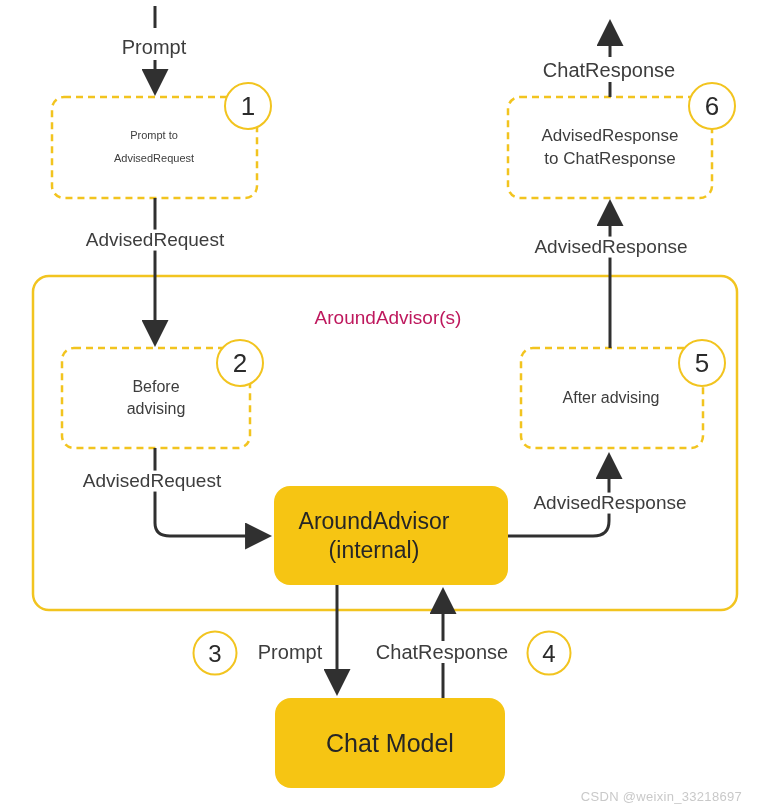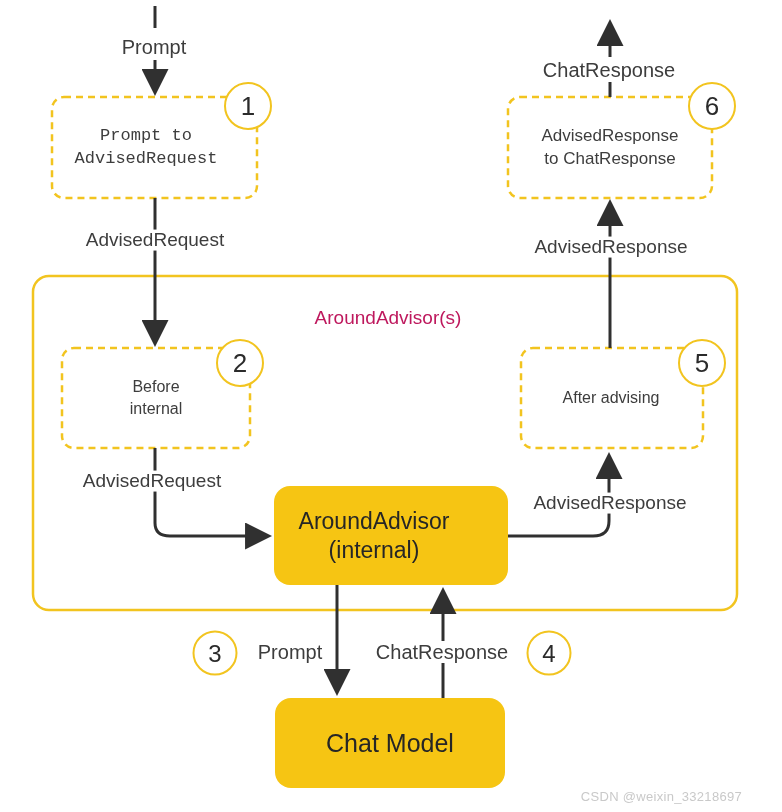--- a/index.html
+++ b/index.html
@@ -94,27 +94,27 @@
   <div class="edge-label" style="left:155px;top:240px;">AdvisedRequest</div>
   <div class="edge-label" style="left:152px;top:481px;">AdvisedRequest</div>
   <div class="edge-label" style="left:610px;top:503px;">AdvisedResponse</div>
   <div class="edge-label" style="left:611px;top:247px;">AdvisedResponse</div>
   <div class="edge-label big" style="left:609px;top:70px;">ChatResponse</div>
   <div class="edge-label big" style="left:290px;top:652px;">Prompt</div>
   <div class="edge-label big" style="left:442px;top:652px;">ChatResponse</div>
 
   <div class="container-title" style="left:388px;top:318px;">AroundAdvisor(s)</div>
 
-  <div class="box-text" style="left:146px;top:147px;font-size:17px;line-height:23px;font-family:Liberation Mono, monospace;">
+  <div class="box-text" style="left:154px;top:147px;font-size:11px;line-height:23px;">
     <span class="ln">Prompt to</span>
     <span class="ln">AdvisedRequest</span>
   </div>
   <div class="box-text" style="left:156px;top:398px;font-size:16px;line-height:22px;">
     <span class="ln">Before</span>
-    <span class="ln">internal</span>
+    <span class="ln">advising</span>
   </div>
   <div class="box-text" style="left:611px;top:398px;font-size:16px;">After advising</div>
   <div class="box-text" style="left:610px;top:147px;font-size:17px;line-height:23px;">
     <span class="ln">AdvisedResponse</span>
     <span class="ln">to ChatResponse</span>
   </div>
 
   <div class="gold-text" style="left:374px;top:536px;font-size:23px;line-height:29px;">
     <span class="ln" style="display:block;">AroundAdvisor</span>
     <span class="ln" style="display:block;">(internal)</span>

